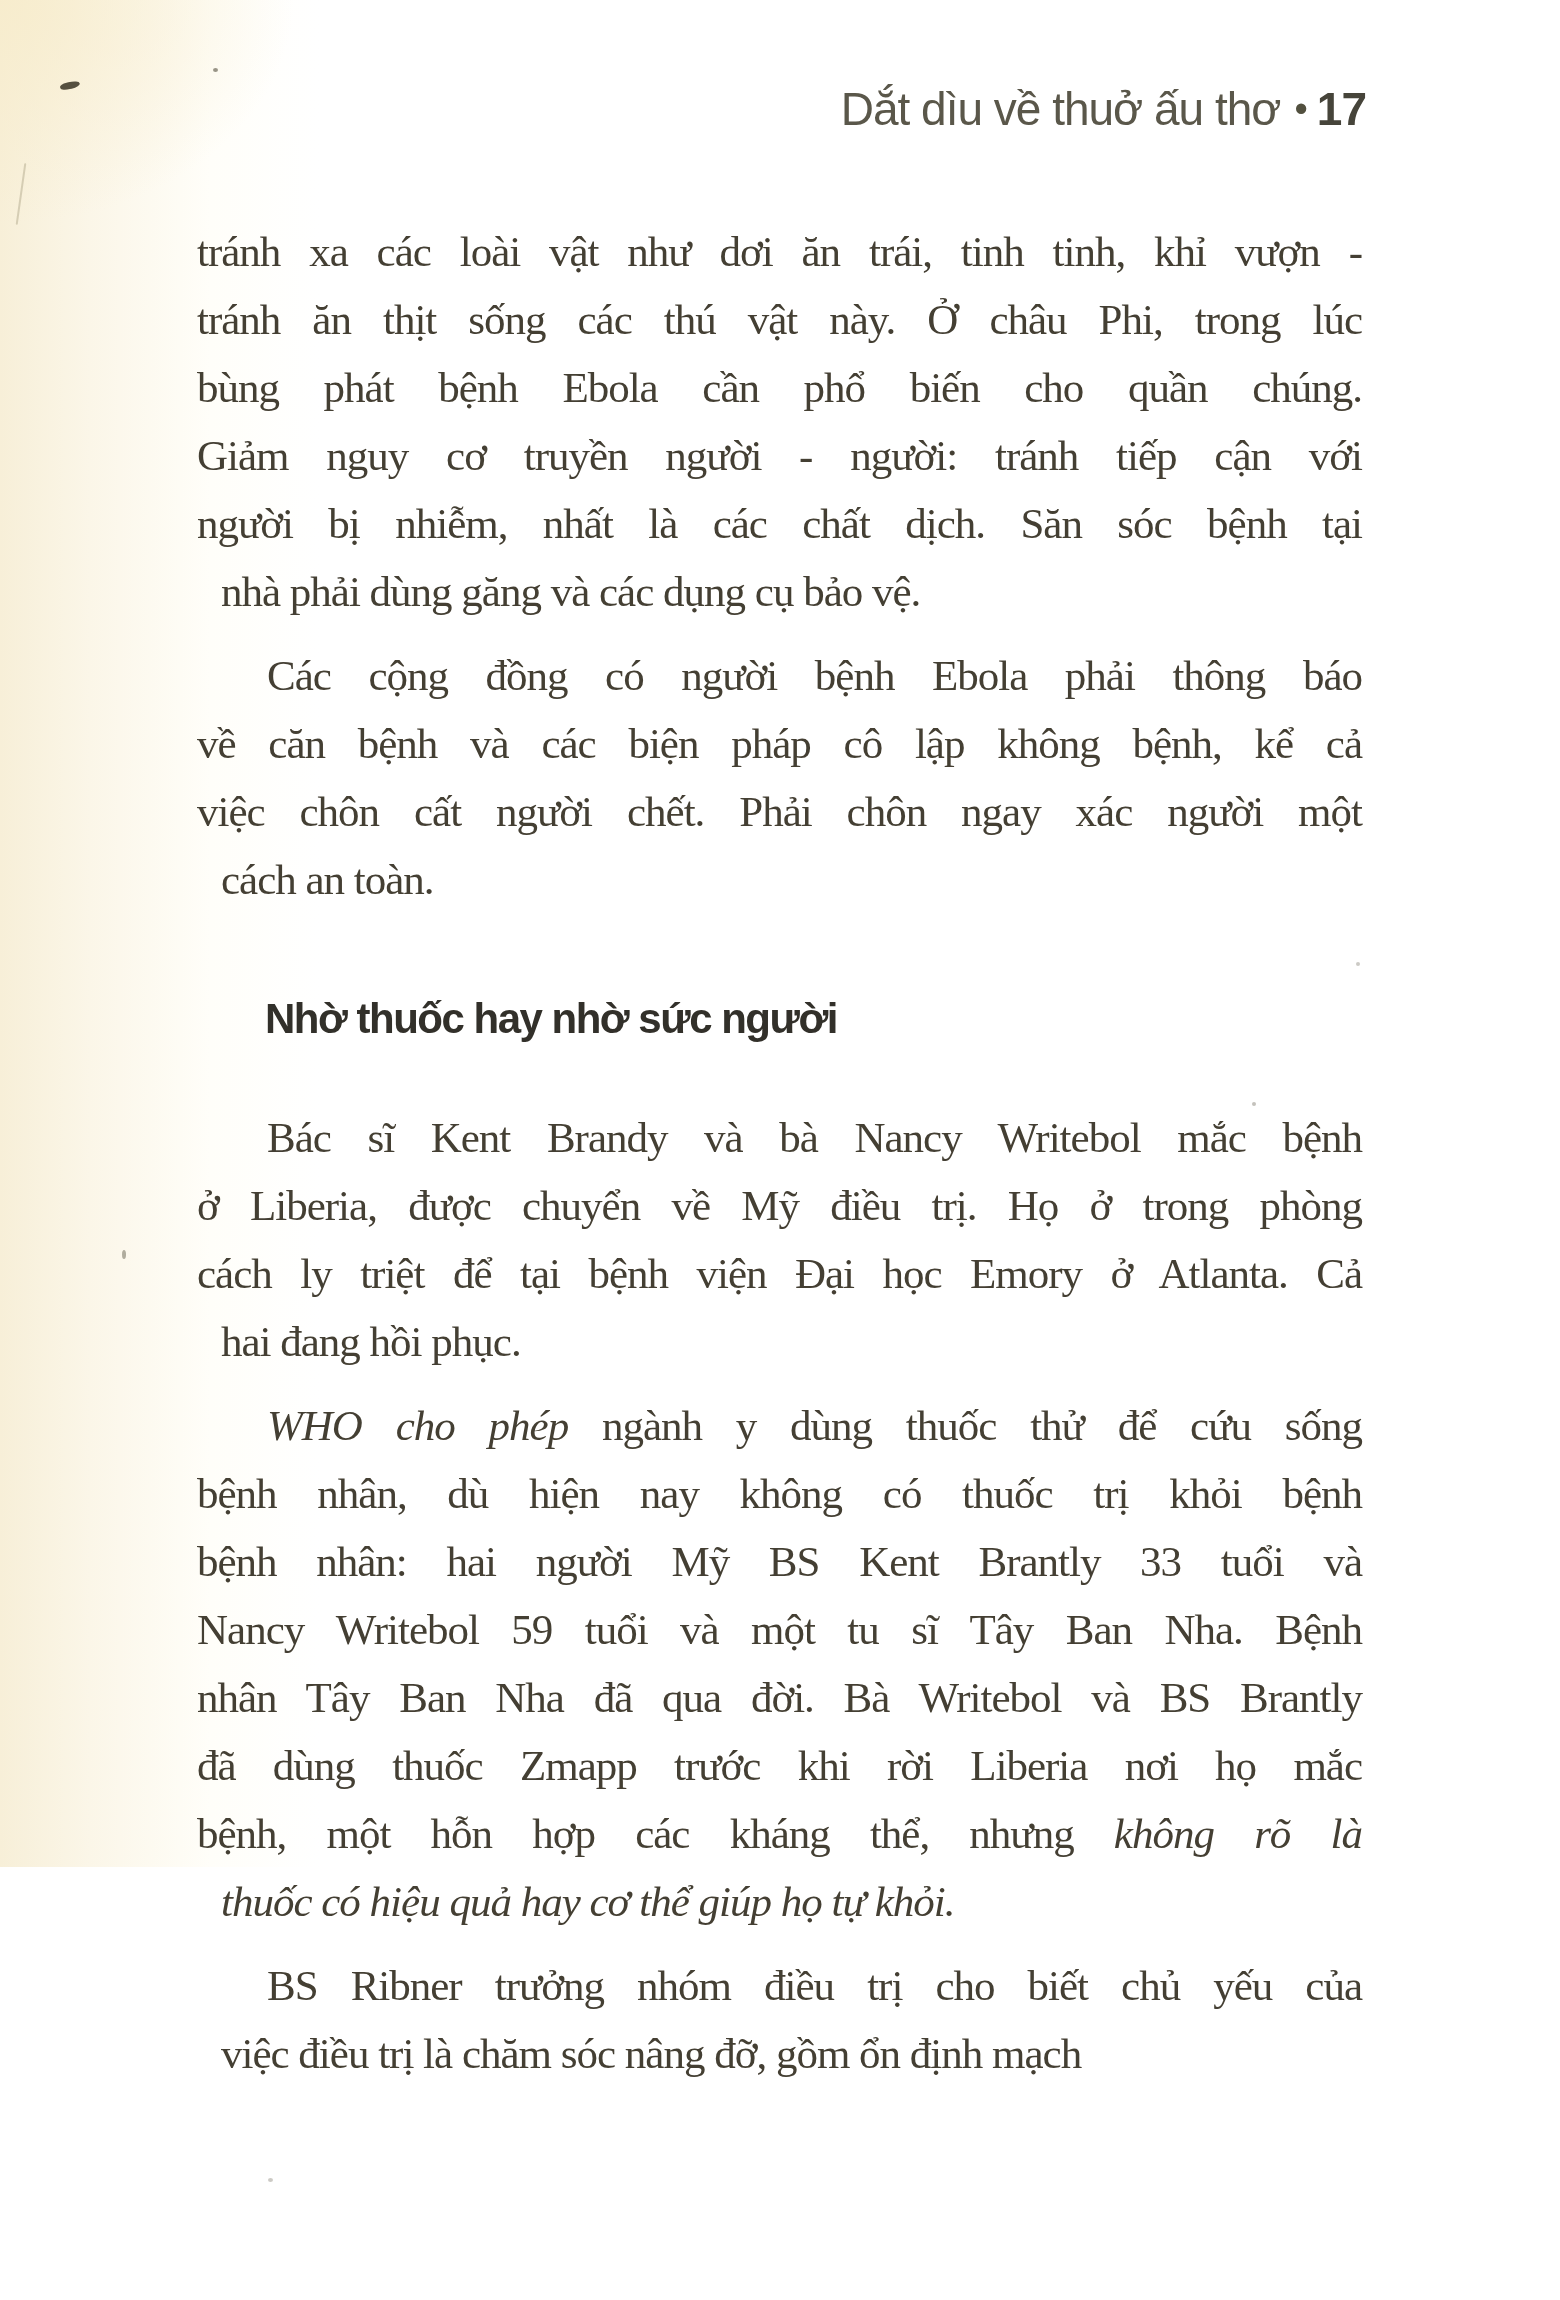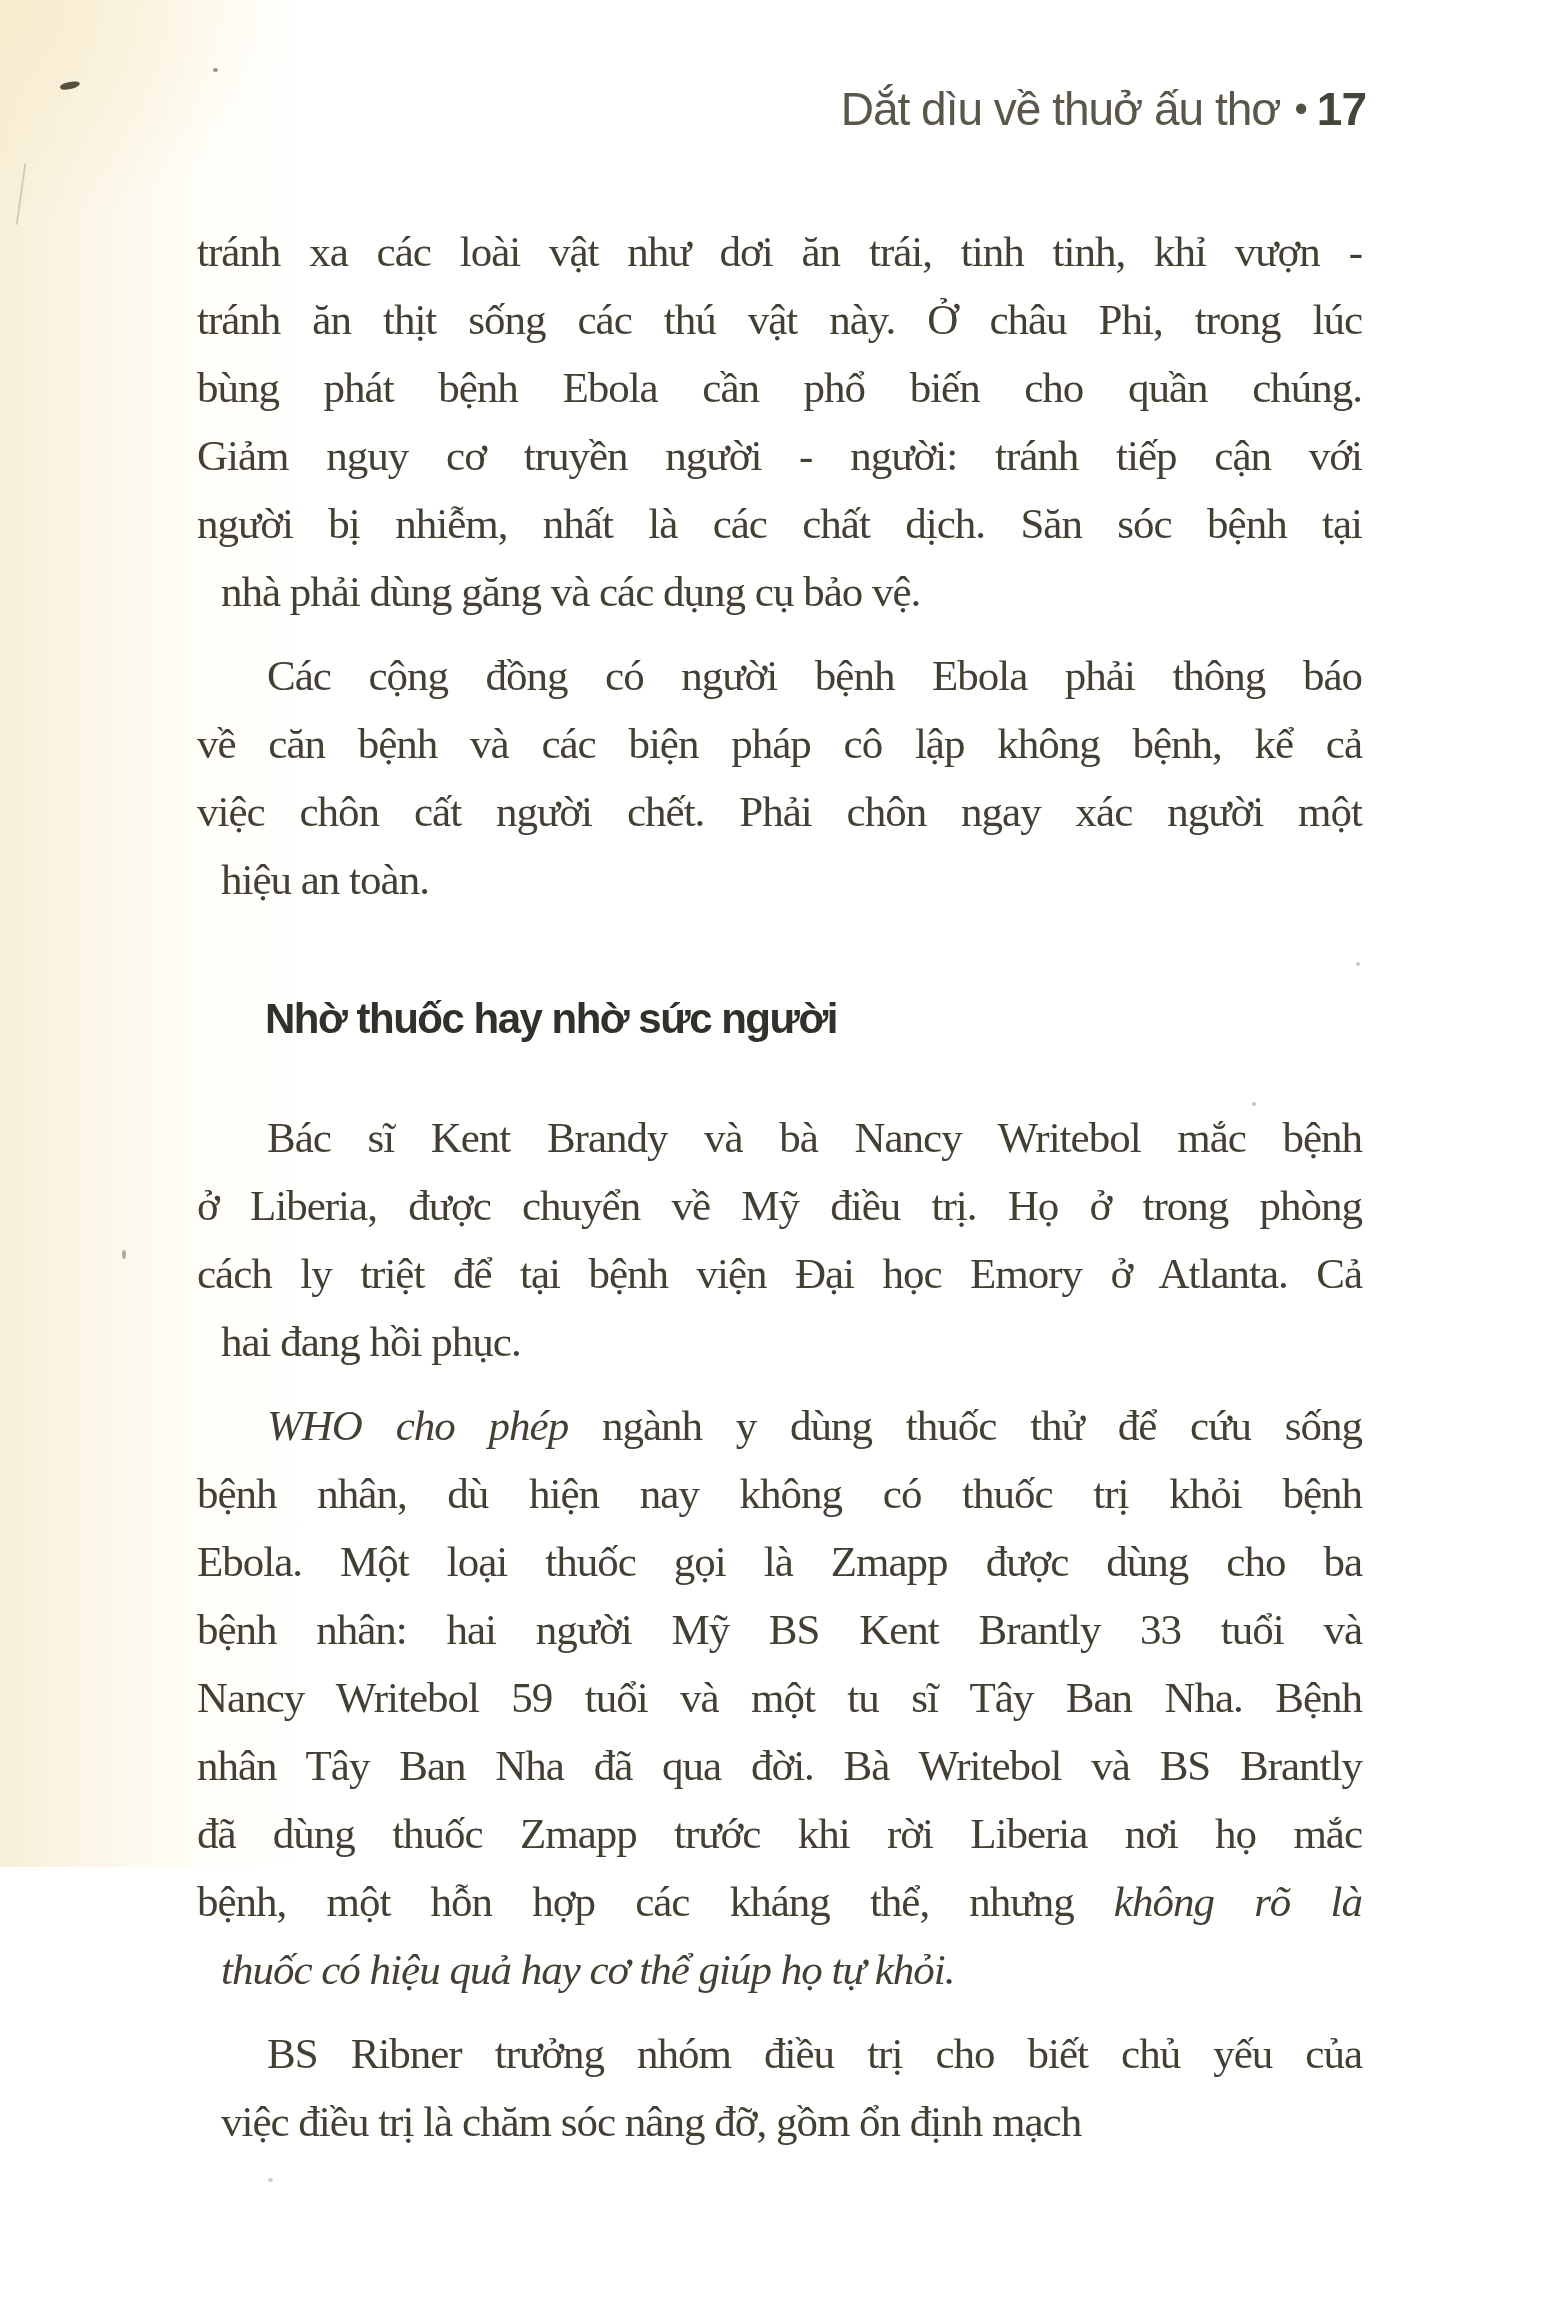--- a/index.html
+++ b/index.html
@@ -92,33 +92,32 @@
         <div class="line"><span>tránh ăn thịt sống các thú vật này. Ở châu Phi, trong lúc</span></div>
         <div class="line"><span>bùng phát bệnh Ebola cần phổ biến cho quần chúng.</span></div>
         <div class="line"><span>Giảm nguy cơ truyền người - người: tránh tiếp cận với</span></div>
         <div class="line"><span>người bị nhiễm, nhất là các chất dịch. Săn sóc bệnh tại</span></div>
         <div class="line last"><span>nhà phải dùng găng và các dụng cụ bảo vệ.</span></div>
       </div>
       <div class="paragraph">
         <div class="line indent"><span>Các cộng đồng có người bệnh Ebola phải thông báo</span></div>
         <div class="line"><span>về căn bệnh và các biện pháp cô lập không bệnh, kể cả</span></div>
         <div class="line"><span>việc chôn cất người chết. Phải chôn ngay xác người một</span></div>
-        <div class="line last"><span>hiệu an toàn.</span></div>
+        <div class="line last"><span>cách an toàn.</span></div>
       </div>
       <div class="section-heading">Nhờ thuốc hay nhờ sức người</div>
       <div class="paragraph">
         <div class="line indent"><span>Bác sĩ Kent Brandy và bà Nancy Writebol mắc bệnh</span></div>
         <div class="line"><span>ở Liberia, được chuyển về Mỹ điều trị. Họ ở trong phòng</span></div>
         <div class="line"><span>cách ly triệt để tại bệnh viện Đại học Emory ở Atlanta. Cả</span></div>
         <div class="line last"><span>hai đang hồi phục.</span></div>
       </div>
       <div class="paragraph">
         <div class="line indent"><i>WHO cho phép</i><span> ngành y dùng thuốc thử để cứu sống</span></div>
         <div class="line"><span>bệnh nhân, dù hiện nay không có thuốc trị khỏi bệnh</span></div>
-        <div class="line"><span>Ebola. Một loại thuốc gọi là Zmapp được dùng cho ba</span></div>
         <div class="line"><span>bệnh nhân: hai người Mỹ BS Kent Brantly 33 tuổi và</span></div>
         <div class="line"><span>Nancy Writebol 59 tuổi và một tu sĩ Tây Ban Nha. Bệnh</span></div>
         <div class="line"><span>nhân Tây Ban Nha đã qua đời. Bà Writebol và BS Brantly</span></div>
         <div class="line"><span>đã dùng thuốc Zmapp trước khi rời Liberia nơi họ mắc</span></div>
         <div class="line"><span>bệnh, một hỗn hợp các kháng thể, nhưng </span><i>không rõ là</i></div>
         <div class="line last"><i>thuốc có hiệu quả hay cơ thể giúp họ tự khỏi.</i></div>
       </div>
       <div class="paragraph">
         <div class="line indent"><span>BS Ribner trưởng nhóm điều trị cho biết chủ yếu của</span></div>
         <div class="line last"><span>việc điều trị là chăm sóc nâng đỡ, gồm ổn định mạch</span></div>

